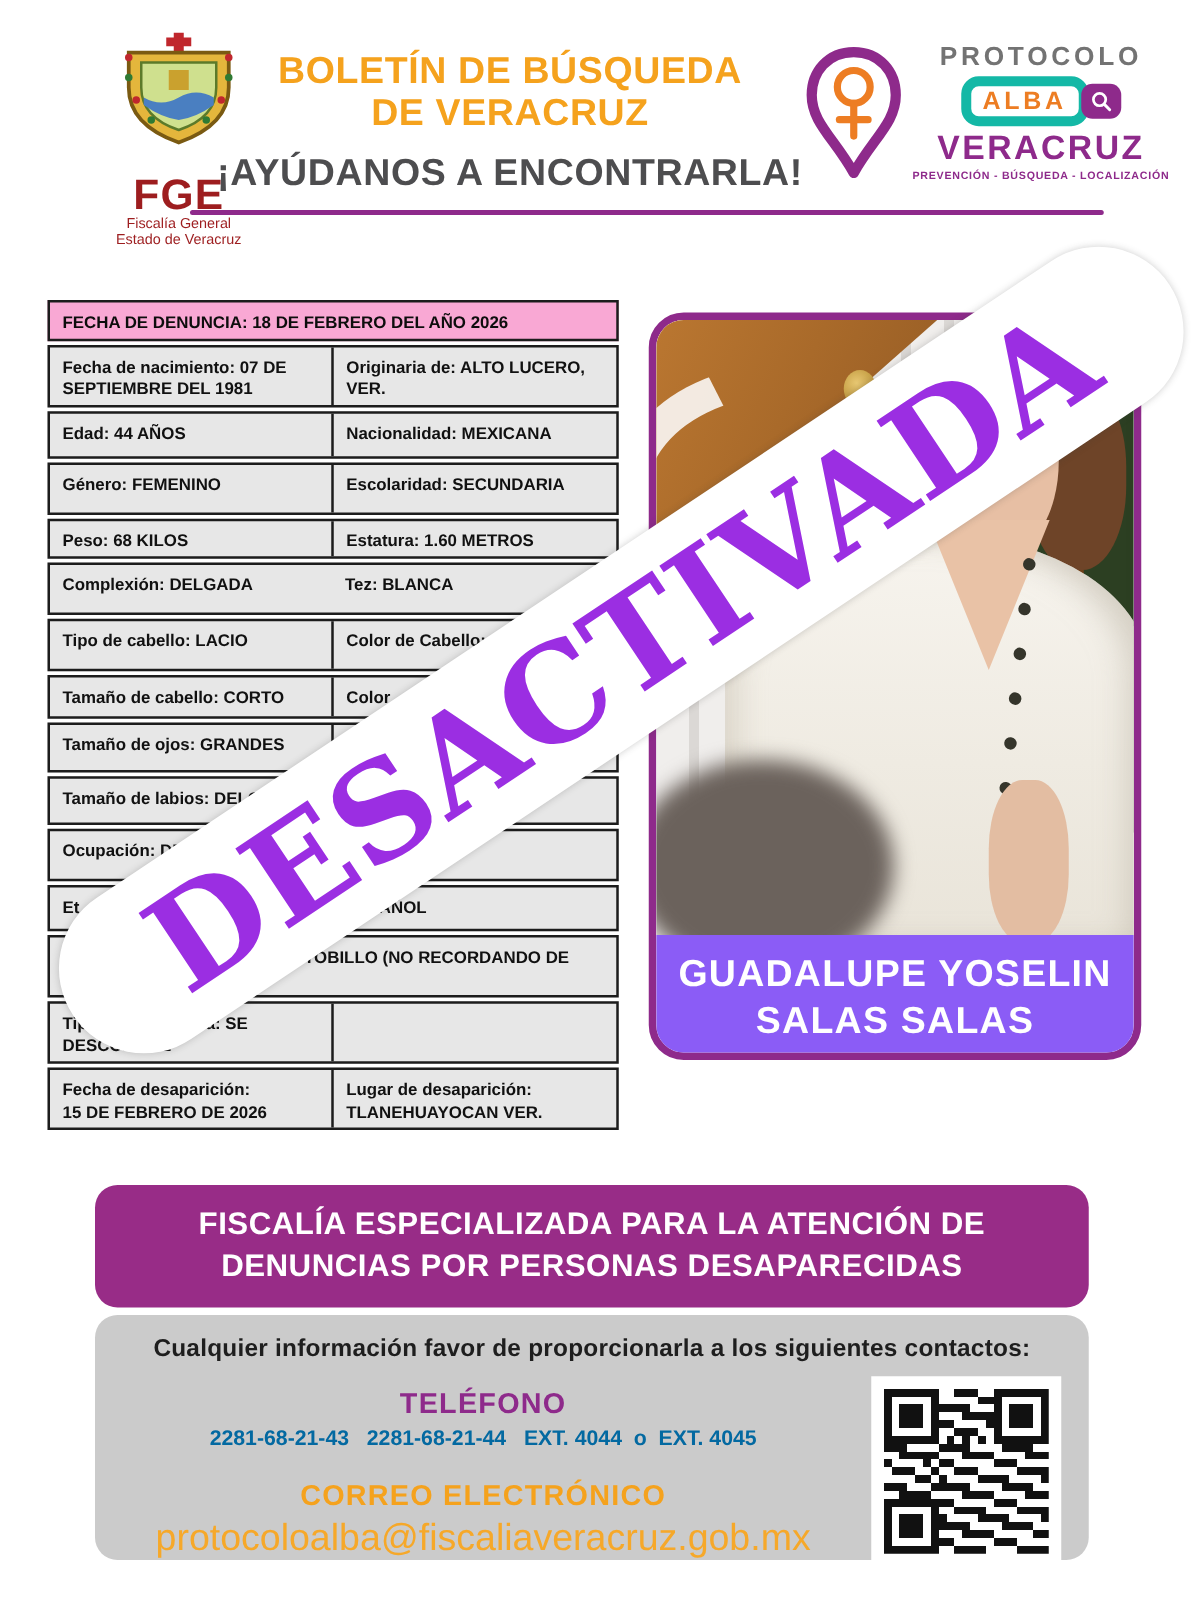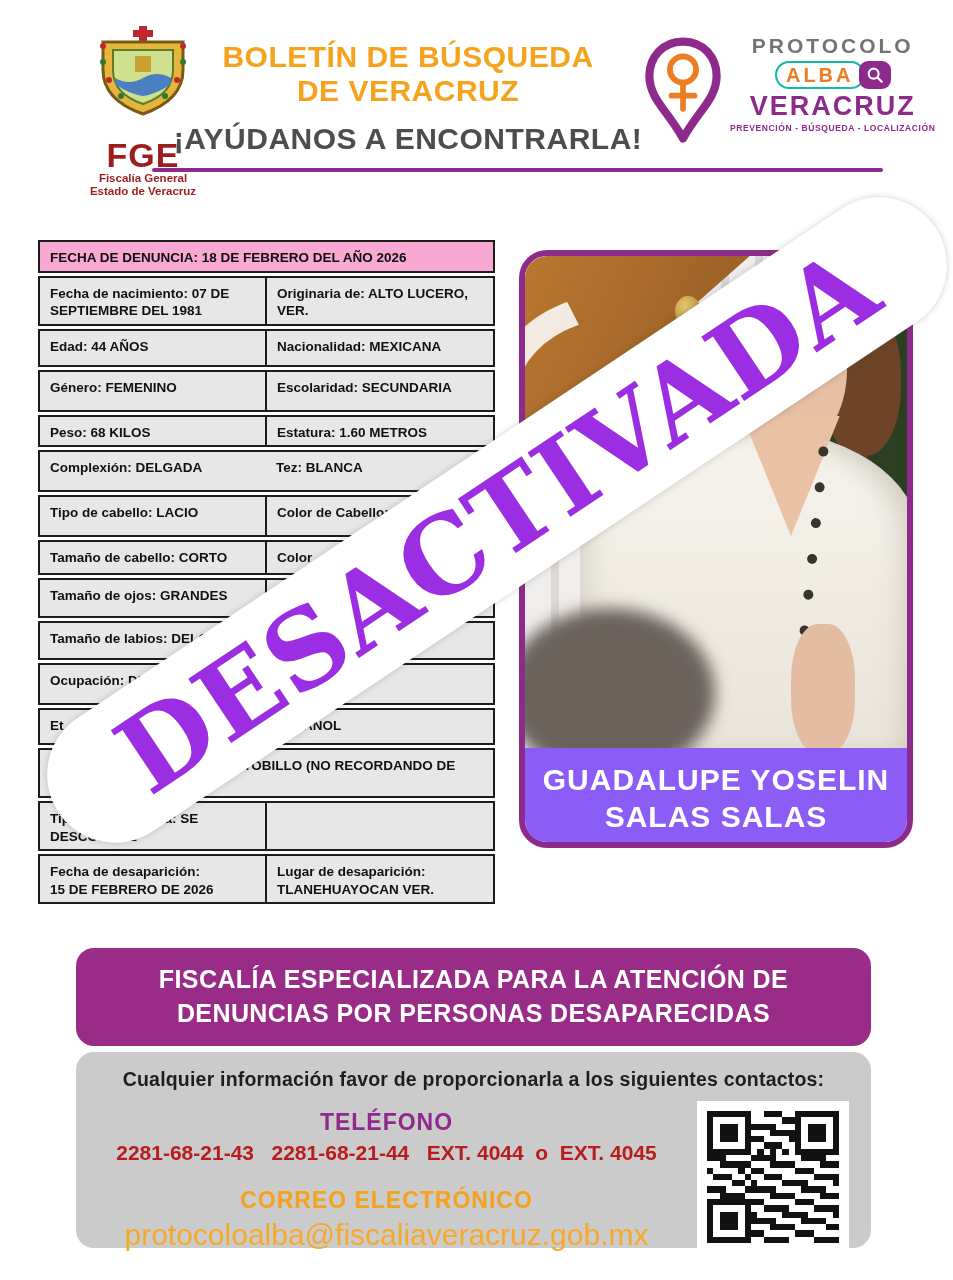--- a/index.html
+++ b/index.html
@@ -4,29 +4,29 @@
 <style>
   html,body{margin:0;padding:0;background:#ffffff;}
   .page{
     position:relative; width:953px; height:1280px; margin:0 auto;
     background:#ffffff; overflow:hidden;
     font-family:"Liberation Sans", sans-serif;
   }
   
   .fge-logo{position:absolute; left:76px; top:26px; width:134px; text-align:center;}
   .fge-logo .acronym{font-size:34px; font-weight:bold; color:#9d1d1f; letter-spacing:1px; line-height:1; margin-top:16px;}
-  .fge-logo .sub{font-size:11.5px; font-weight:bold; color:#9d1d1f; line-height:1.15;}
+  .fge-logo .sub{font-size:11.5px; font-weight:normal; color:#9d1d1f; line-height:1.15;}
   .titles{position:absolute; left:168px; top:40px; width:480px; text-align:center;}
   .title-orange{font-size:30px; font-weight:bold; color:#f5a21d; line-height:1.13; letter-spacing:.5px;}
   .subtitle{font-size:30px; font-weight:bold; color:#4d4d4f; margin-top:14px; letter-spacing:.5px; white-space:nowrap;}
   .alba-logo{position:absolute; left:642px; top:34px; display:flex; align-items:flex-start;}
   .alba-text{margin-left:6px; text-align:center;}
   .alba-protocolo{font-size:21px; color:#737373; letter-spacing:3px; font-weight:bold;}
   .alba-pill-row{display:flex; align-items:center; justify-content:center; margin-top:3px;}
-  .alba-pill{border:2px solid #14b8a6; border-radius:14px; padding:0 9px; font-size:20px; font-weight:bold; color:#ed7d23; letter-spacing:3px; line-height:24px;}
+  .alba-pill{border:8px solid #14b8a6; border-radius:14px; padding:0 9px; font-size:20px; font-weight:bold; color:#ed7d23; letter-spacing:3px; line-height:24px;}
   .alba-search{width:32px; height:28px; background:#8e2a8b; border-radius:9px; margin-left:-6px; display:flex; align-items:center; justify-content:center;}
   .alba-veracruz{font-size:27px; font-weight:bold; color:#8e2a8b; letter-spacing:2px; margin-top:2px;}
   .alba-tagline{font-size:8.5px; font-weight:bold; color:#8e2a8b; letter-spacing:.6px; margin-top:1px;}
   .divider{position:absolute; left:152px; top:168px; width:731px; height:4px; background:#8e2a8b; border-radius:2px;}
   
   .details-table{position:absolute; left:38px; top:240px; width:457px; z-index:5;}
   .t-strip{box-sizing:border-box; border:2.5px solid #1c1c1c; background:#e7e7e7; display:flex; margin-bottom:3px;}
   .t-strip.header{background:#f9a8d4;}
   .t-cell{box-sizing:border-box; padding:7px 10px 4px; font-size:13.5px; font-weight:bold; color:#111; line-height:1.3; white-space:pre-line;}
   .t-left{width:227px; border-right:2.5px solid #1c1c1c;}
@@ -80,21 +80,21 @@
   
   .agency-banner{position:absolute; left:76px; top:948px; width:795px; height:98px; box-sizing:border-box;
     background:#982c87; border-radius:18px; display:flex; flex-direction:column; align-items:center; justify-content:center; z-index:5;}
   .agency-banner div{font-size:25px; font-weight:bold; color:#ffffff; letter-spacing:.4px; line-height:1.35; text-align:center;}
   .contact-box{position:absolute; left:76px; top:1052px; width:795px; height:196px; box-sizing:border-box;
     background:#cbcbcb; border-radius:18px; padding-top:16px; z-index:5;}
   .contact-intro{text-align:center; font-size:19.5px; font-weight:bold; color:#1e1e1e; letter-spacing:.2px;}
   .contact-cols{display:flex; margin-top:4px;}
   .contact-left{flex:1; text-align:center;}
   .phone-label{font-size:23px; font-weight:bold; color:#8e2a8b; margin-top:14px; letter-spacing:1px;}
-  .phone-numbers{font-size:21px; font-weight:bold; color:#b91c1c; margin-top:5px; white-space:pre;}
+  .phone-numbers{font-size:17px; font-weight:bold; color:#0369a1; margin-top:5px; white-space:pre;}
   .email-label{font-size:23px; font-weight:bold; color:#f5a21d; margin-top:22px; letter-spacing:1px;}
   .email{font-size:30px; color:#f6a829; margin-top:4px;}
   .qr-box{width:152px; height:152px; background:#ffffff; margin:6px 22px 0 0; display:flex; align-items:center; justify-content:center;}
   .qr-box svg{width:132px; height:132px;}
 </style>
 </head>
 <body>
 
 <div class="page">
 

